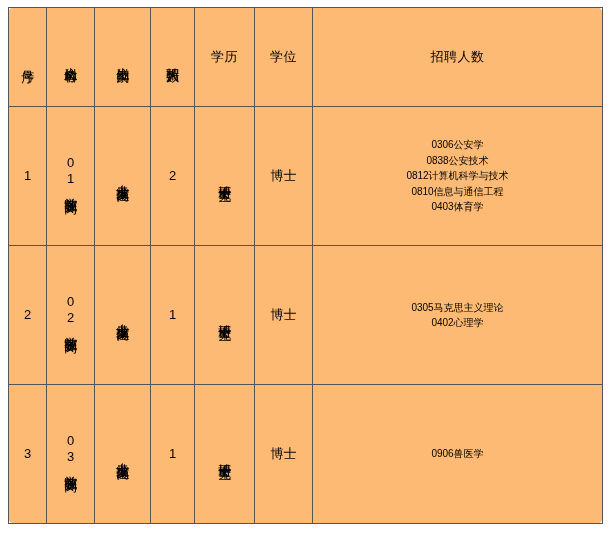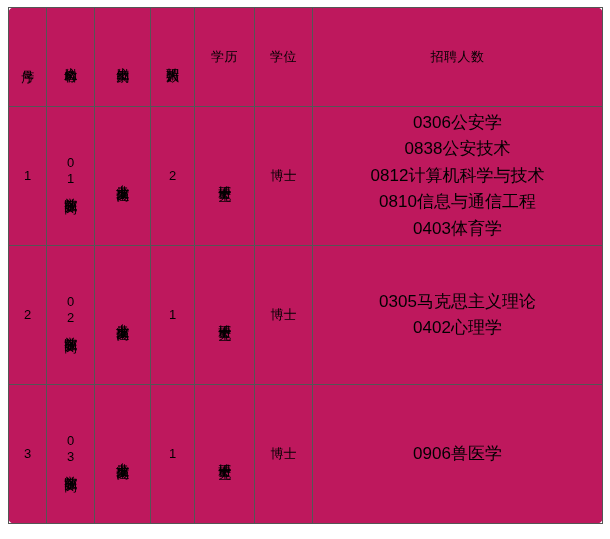--- a/index.html
+++ b/index.html
@@ -18,21 +18,21 @@
     width: 610px;
     height: 539px;
     overflow: hidden;
     background: #ffffff;
   }
   table.recruit-table {
     border-collapse: collapse;
     table-layout: fixed;
     margin: 7px 16px 0 8px;
     width: 594px;
-    background: #be185d;
+    background: #fdba74;
     border-radius: 7px;
   }
   table.recruit-table td,
   table.recruit-table th {
     border: 1px solid #555555;
     text-align: center;
     vertical-align: middle;
     font-weight: normal;
     font-size: 13px;
     color: #000000;
@@ -58,21 +58,21 @@
     text-orientation: upright;
     line-height: 1.18;
     letter-spacing: 1px;
   }
   tbody td {
     height: 134px;
   }
   .major-list {
     display: block;
     line-height: 1.55;
-    font-size: 17px;
+    font-size: 10px;
     white-space: pre-line;
   }
   .seq-num { font-size: 13px; }
 </style>
 </head>
 <body>
 
 <div class="sheet">
   <table class="recruit-table">
     <colgroup>

